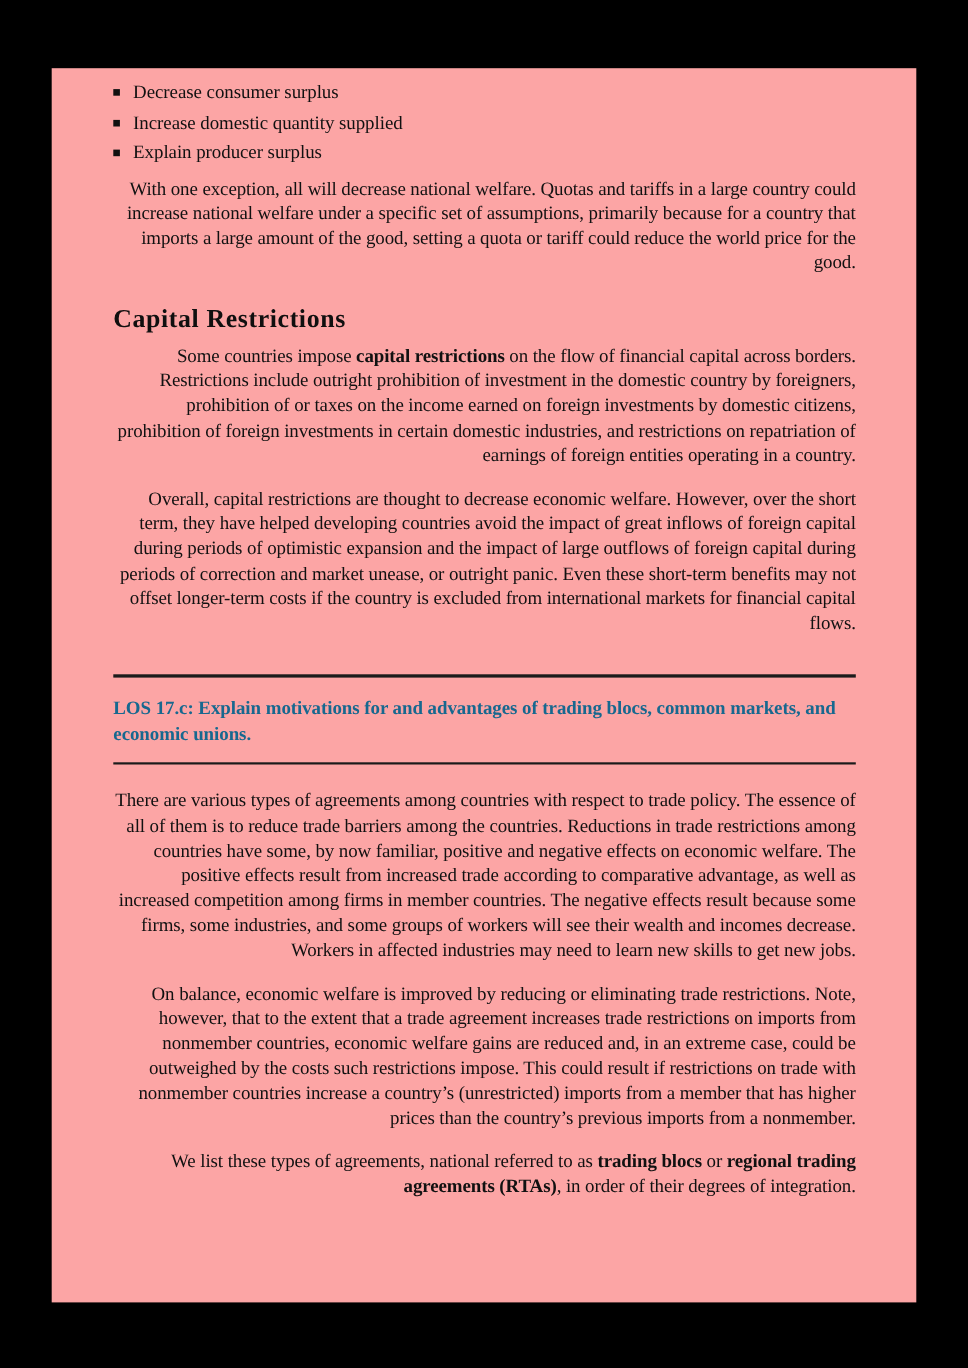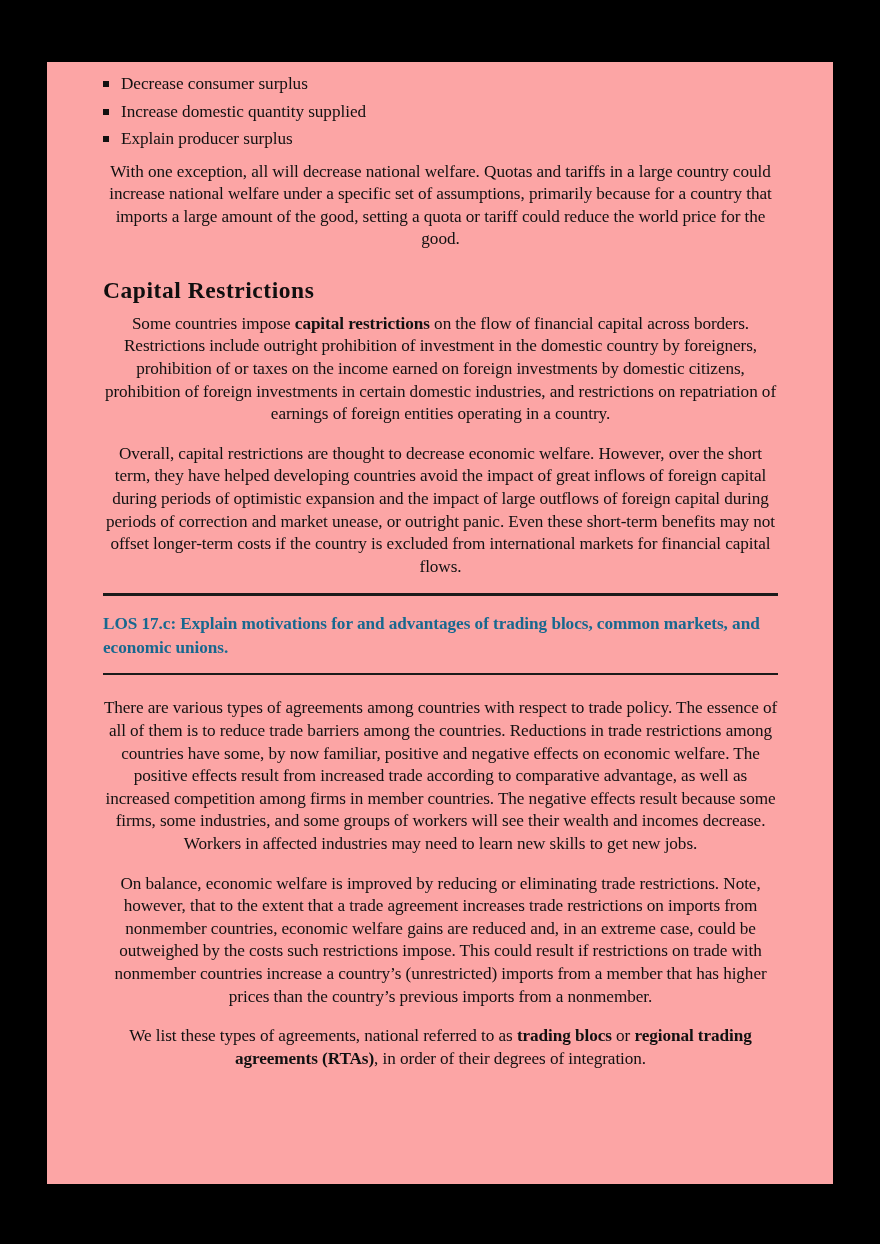--- a/index.html
+++ b/index.html
@@ -50,42 +50,42 @@
     width: 6px;
     height: 6px;
     background: #111111;
   }
   
   p.body {
     margin: 0;
     font-size: 17.2px;
     line-height: 22.6px;
     color: #111111;
-    text-align: center;
+    text-align: right;
     letter-spacing: -0.08px;
   }
   p.body + p.body { margin-top: 17px; }
 
   .bold { font-weight: bold; }
 
   
   h2.section-heading {
     margin: 0;
     font-size: 23.5px;
     line-height: 28px;
     font-weight: bold;
     color: #100f0f;
     letter-spacing: 0.55px;
     font-family: "Liberation Serif", "DejaVu Serif", serif;
   }
   .heading-gap { height: 25px; }
   .heading-gap-after { height: 9px; }
 
   
-  .los-block { margin-top: 15px; }
+  .los-block { margin-top: 35px; }
   .rule-top {
     height: 0;
     border-top: 3px solid #1b1b1b;
     width: 675px;
   }
   .rule-bottom {
     height: 0;
     border-top: 2px solid #1b1b1b;
     width: 675px;
   }

